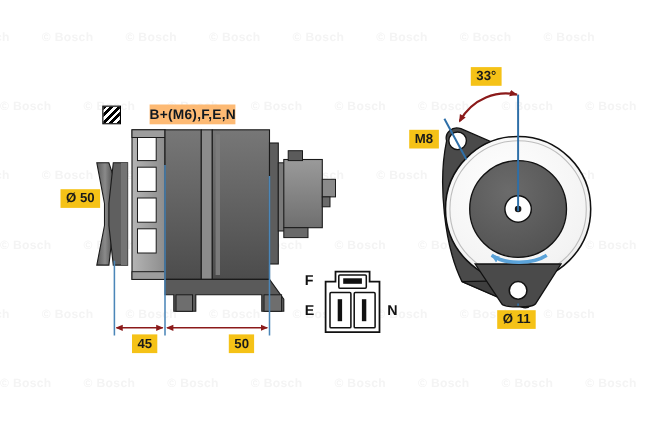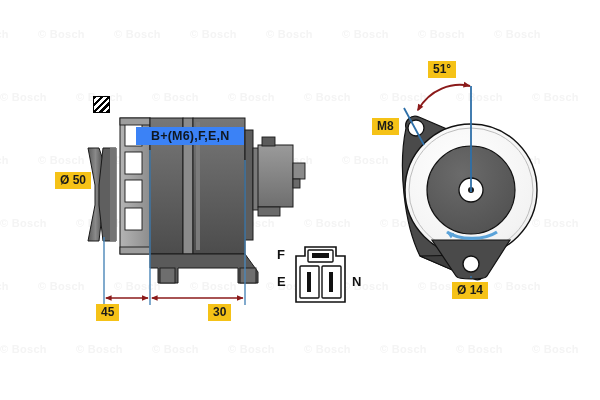--- a/index.html
+++ b/index.html
@@ -13,22 +13,22 @@
       font-family:"Liberation Sans",sans-serif;white-space:nowrap;letter-spacing:.3px;}
 
   
   #drawing{position:absolute;inset:0;z-index:2;}
 
   
   .lbl{position:absolute;z-index:5;font-weight:bold;white-space:nowrap;
        font-family:"Liberation Sans",sans-serif;}
   .lbl-yellow{background:#f5c217;color:#1a1a1a;font-size:12px;
       padding:2px 5px 2px 5px;line-height:13px;}
-  .lbl-blue{background:#3b82f6;color:#101820;font-size:12.5px;
-      padding:2px 15px;line-height:14px;letter-spacing:.2px;margin-top:32px;}
+  .lbl-blue{background:#fdba74;color:#101820;font-size:12.5px;
+      padding:2px 0;line-height:14px;letter-spacing:.2px;}
   .lbl-plain{color:#111;font-size:13px;font-weight:bold;}
 
   
   .hatch-icon{position:absolute;z-index:5;width:17px;height:17px;
      background:repeating-linear-gradient(-45deg,#000 0 2.4px,#fff 2.4px 4.8px);
      border:1px solid #000;box-sizing:border-box;}
 </style>
 </head>
 <body>
 
@@ -228,27 +228,27 @@
       <rect x="329" y="272" width="4" height="20" fill="#111"></rect>
     </g>
   </svg>
 
   <div class="hatch-icon" style="left:93px;top:96px;"></div>
 
   <div class="lbl lbl-blue" style="left:136px;top:95px;">B+(M6),F,E,N</div>
 
   <div class="lbl lbl-yellow" style="left:55px;top:172px;">Ø 50</div>
 
-  <div class="lbl lbl-yellow" style="left:96px;top:304px;text-align:right;">45</div>
-
-  <div class="lbl lbl-yellow" style="left:208px;top:304px;">30</div>
-
-  <div class="lbl lbl-yellow" style="left:428px;top:61px;">51°</div>
+  <div class="lbl lbl-yellow" style="left:120px;top:304px;text-align:right;">45</div>
+
+  <div class="lbl lbl-yellow" style="left:208px;top:304px;">50</div>
+
+  <div class="lbl lbl-yellow" style="left:428px;top:61px;">33°</div>
 
   <div class="lbl lbl-yellow" style="left:372px;top:118px;">M8</div>
 
-  <div class="lbl lbl-yellow" style="left:452px;top:282px;">Ø 14</div>
+  <div class="lbl lbl-yellow" style="left:452px;top:282px;">Ø 11</div>
 
   <div class="lbl lbl-plain" style="left:277px;top:247px;">F</div>
   <div class="lbl lbl-plain" style="left:277px;top:274px;">E</div>
   <div class="lbl lbl-plain" style="left:352px;top:274px;">N</div>
 
 </div>
 
 </body></html>

